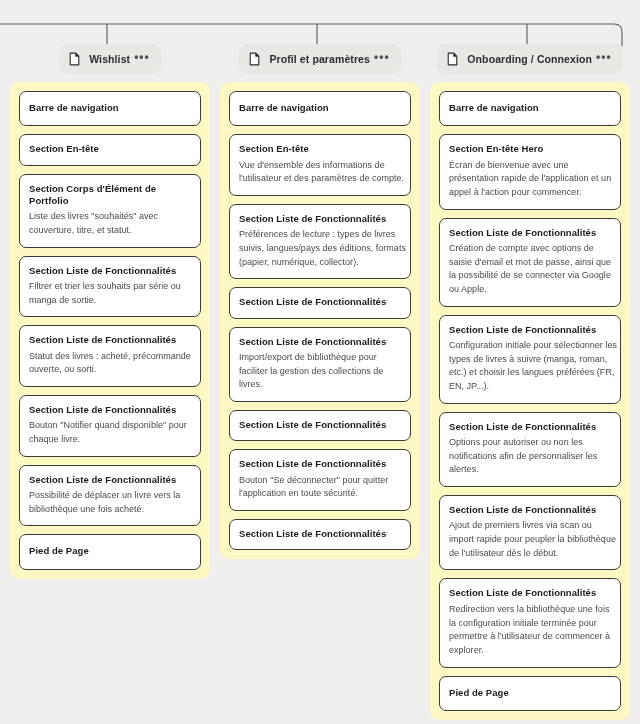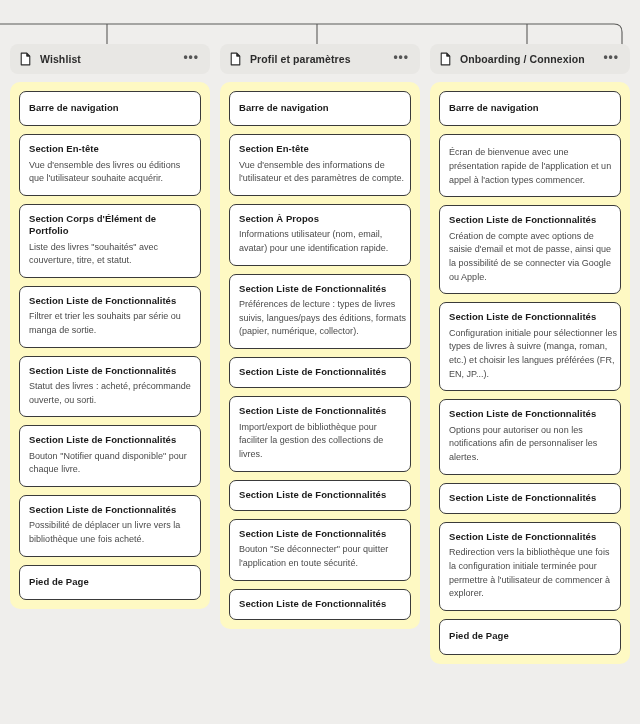--- a/index.html
+++ b/index.html
@@ -38,20 +38,21 @@
     align-items: flex-start;
     gap: 0px;
     padding: 0 10px;
   }
 
   .column {
     width: 200px;
     margin-right: 10px;
     display: flex;
     flex-direction: column;
+    align-items: center;
   }
   .column:last-child { margin-right: 0; }
 
   
   .col-header {
     height: 30px;
     background: #e8e7e4;
     border-radius: 8px;
     display: flex;
     align-items: center;
@@ -147,21 +148,20 @@
         <span class="col-header-title">Wishlist</span>
         <span class="col-header-more">•••</span>
       </div>
 
       <div class="col-body">
         <div class="block simple">
           <div class="block-title">Barre de navigation</div>
         </div>
         <div class="block">
           <div class="block-title">Section En-tête</div>
-          <div class="block-desc">Vue d'ensemble des livres ou éditions que l'utilisateur souhaite acquérir.</div>
         </div>
         <div class="block">
           <div class="block-title">Section Corps d'Élément de Portfolio</div>
           <div class="block-desc">Liste des livres "souhaités" avec couverture, titre, et statut.</div>
         </div>
         <div class="block">
           <div class="block-title">Section Liste de Fonctionnalités</div>
           <div class="block-desc">Filtrer et trier les souhaits par série ou manga de sortie.</div>
         </div>
         <div class="block">
@@ -194,24 +194,20 @@
 
       <div class="col-body">
         <div class="block simple">
           <div class="block-title">Barre de navigation</div>
         </div>
         <div class="block">
           <div class="block-title">Section En-tête</div>
           <div class="block-desc">Vue d'ensemble des informations de l'utilisateur et des paramètres de compte.</div>
         </div>
         <div class="block">
-          <div class="block-title">Section À Propos</div>
-          <div class="block-desc">Informations utilisateur (nom, email, avatar) pour une identification rapide.</div>
-        </div>
-        <div class="block">
           <div class="block-title">Section Liste de Fonctionnalités</div>
           <div class="block-desc">Préférences de lecture : types de livres suivis, langues/pays des éditions, formats (papier, numérique, collector).</div>
         </div>
         <div class="block">
           <div class="block-title">Section Liste de Fonctionnalités</div>
         </div>
         <div class="block">
           <div class="block-title">Section Liste de Fonctionnalités</div>
           <div class="block-desc">Import/export de bibliothèque pour faciliter la gestion des collections de livres.</div>
         </div>
@@ -238,36 +234,38 @@
         </svg>
         <span class="col-header-title">Onboarding / Connexion</span>
         <span class="col-header-more">•••</span>
       </div>
 
       <div class="col-body">
         <div class="block simple">
           <div class="block-title">Barre de navigation</div>
         </div>
         <div class="block">
-          <div class="block-desc">Écran de bienvenue avec une présentation rapide de l'application et un appel à l'action types commencer.</div>
+          <div class="block-title">Section En-tête Hero</div>
+          <div class="block-desc">Écran de bienvenue avec une présentation rapide de l'application et un appel à l'action pour commencer.</div>
         </div>
         <div class="block">
           <div class="block-title">Section Liste de Fonctionnalités</div>
           <div class="block-desc">Création de compte avec options de saisie d'email et mot de passe, ainsi que la possibilité de se connecter via Google ou Apple.</div>
         </div>
         <div class="block">
           <div class="block-title">Section Liste de Fonctionnalités</div>
           <div class="block-desc">Configuration initiale pour sélectionner les types de livres à suivre (manga, roman, etc.) et choisir les langues préférées (FR, EN, JP...).</div>
         </div>
         <div class="block">
           <div class="block-title">Section Liste de Fonctionnalités</div>
           <div class="block-desc">Options pour autoriser ou non les notifications afin de personnaliser les alertes.</div>
         </div>
         <div class="block">
           <div class="block-title">Section Liste de Fonctionnalités</div>
+          <div class="block-desc">Ajout de premiers livres via scan ou import rapide pour peupler la bibliothèque de l'utilisateur dès le début.</div>
         </div>
         <div class="block">
           <div class="block-title">Section Liste de Fonctionnalités</div>
           <div class="block-desc">Redirection vers la bibliothèque une fois la configuration initiale terminée pour permettre à l'utilisateur de commencer à explorer.</div>
         </div>
         <div class="block simple">
           <div class="block-title">Pied de Page</div>
         </div>
       </div>
     </div>

